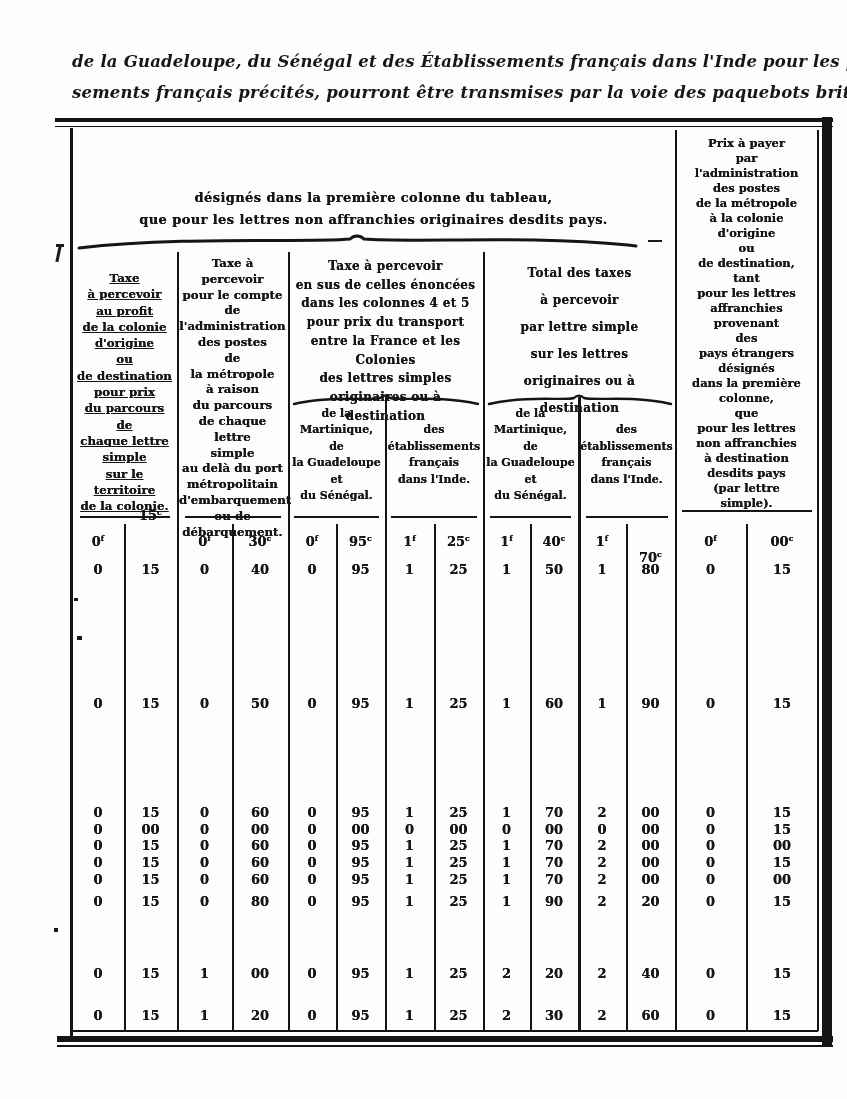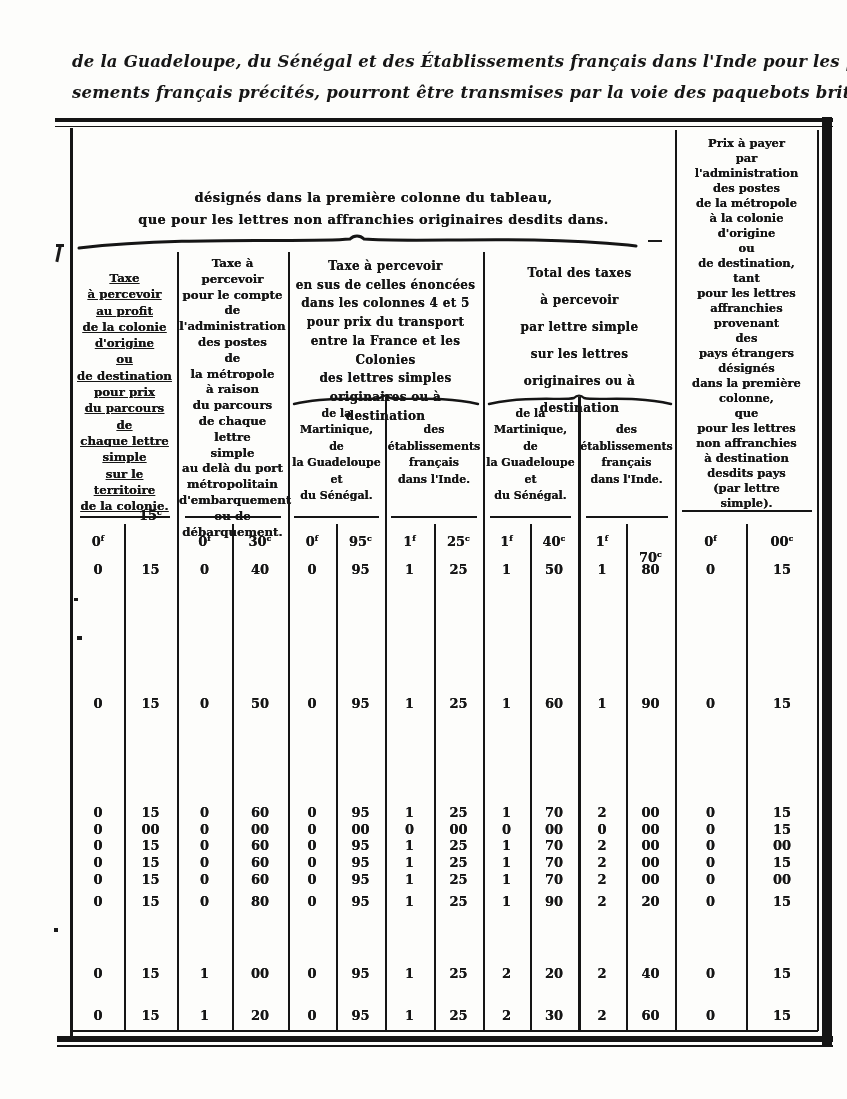--- a/index.html
+++ b/index.html
@@ -26,21 +26,21 @@
 </style>
 </head>
 <body>
 
 <div class="page">
 
   <div class="abs intro" style="left:72px;top:52px;">de la Guadeloupe, du Sénégal et des Établissements français dans l'Inde pour les pays étrangers</div>
   <div class="abs intro" style="left:72px;top:83px;">sements français précités, pourront être transmises par la voie des paquebots britanniques.</div>
 
   <div class="abs mainhdr tbl-text" style="left:72px;top:190px;width:603px;">désignés dans la première colonne du tableau,</div>
-  <div class="abs mainhdr tbl-text" style="left:72px;top:212px;width:603px;">que pour les lettres non affranchies originaires desdits dans.</div>
+  <div class="abs mainhdr tbl-text" style="left:72px;top:212px;width:603px;">que pour les lettres non affranchies originaires desdits pays.</div>
 
   <svg style="left:76px;top:233px;" width="562" height="18">
     <path d="M3,15 C110,3 230,10 274,6 C278,2 284,2 288,6 C340,10 450,2 552,12 L560,13" fill="none" stroke="#151515" stroke-width="3" stroke-linecap="round"></path>
   </svg>
 
   <div class="abs hdr colhdr1 tbl-text" style="left:74px;top:270px;width:101px;text-decoration:underline;">Taxe
 à percevoir
 au profit
 de la colonie
 d'origine

